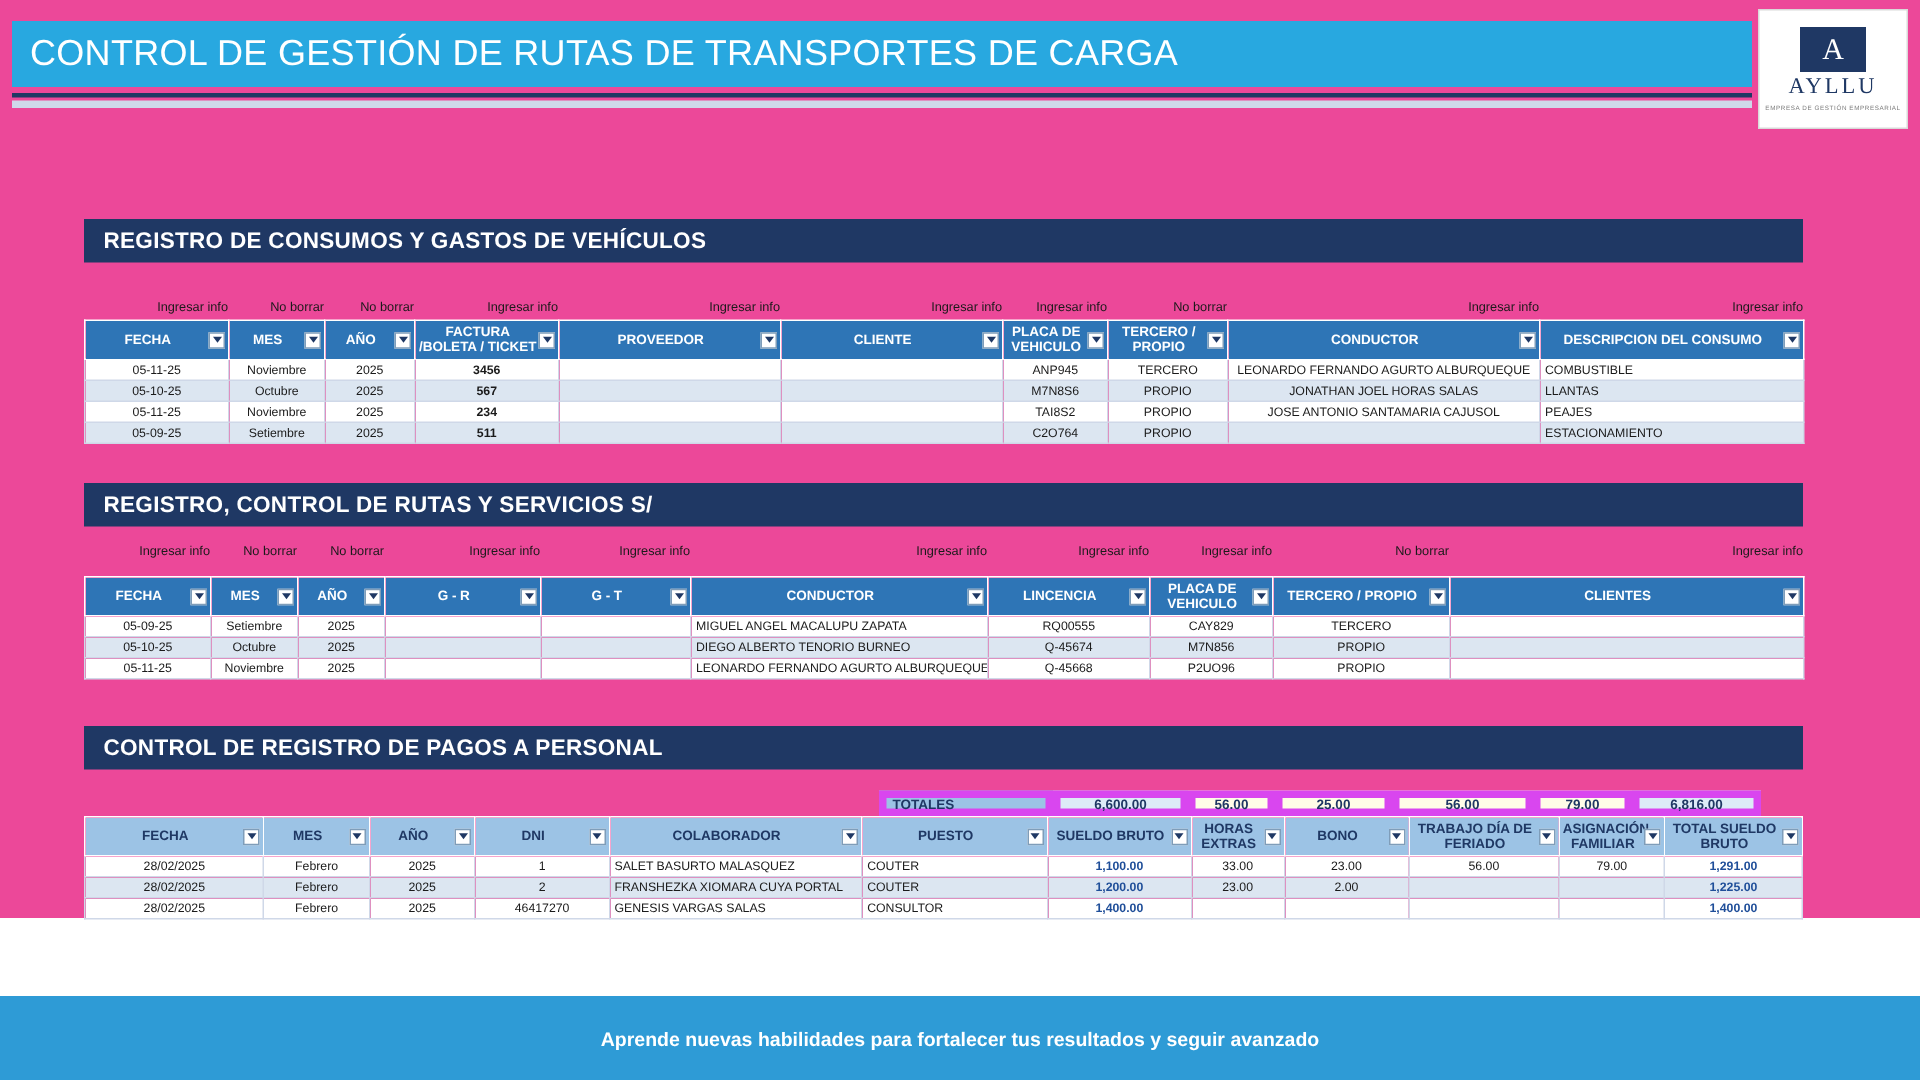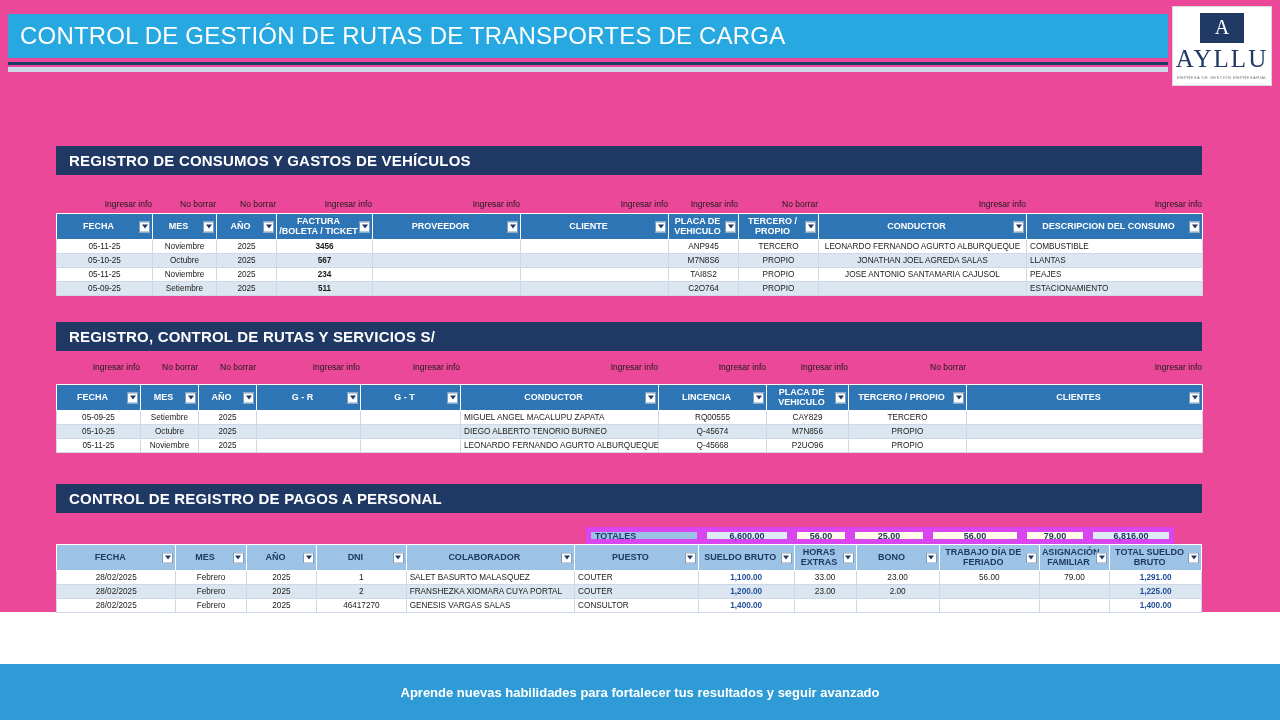--- a/index.html
+++ b/index.html
@@ -34,21 +34,21 @@
     background: #ffffff; border: 1px solid #d9d9d9;
     display: flex; flex-direction: column; align-items: center; justify-content: center;
   }
   .logo-mark {
     width: 44px; height: 30px; background: #1f3864;
     display: flex; align-items: center; justify-content: center;
     color: #fff; font-size: 20px; font-family: "Liberation Serif", serif;
   }
   .logo-word {
     color: #1f3864; font-family: "Liberation Serif", serif;
-    font-size: 25px; letter-spacing: 2px; margin-top: 2px;
+    font-size: 15px; letter-spacing: 2px; margin-top: 2px;
   }
   .logo-sub {
     color: #7b7b7b; font-size: 4.2px; letter-spacing: .4px; margin-top: 2px;
   }
 
   .subtitle {
     position: absolute; left: 83px; top: 88px;
     font-size: 14.5px; font-weight: bold; color: #1a1a1a;
   }
 
@@ -212,21 +212,21 @@
         </tr>
         <tr class="alt">
           <td class="c">05-10-25</td>
           <td class="c">Octubre</td>
           <td class="c">2025</td>
           <td class="c bold">567</td>
           <td class="l"></td>
           <td class="l"></td>
           <td class="c">M7N8S6</td>
           <td class="c">PROPIO</td>
-          <td class="c">JONATHAN JOEL AGREDA SALAS</td>
+          <td class="c">JONATHAN JOEL HORAS SALAS</td>
           <td class="l">LLANTAS</td>
         </tr>
         <tr>
           <td class="c">05-11-25</td>
           <td class="c">Noviembre</td>
           <td class="c">2025</td>
           <td class="c bold">234</td>
           <td class="l"></td>
           <td class="l"></td>
           <td class="c">TAI8S2</td>

